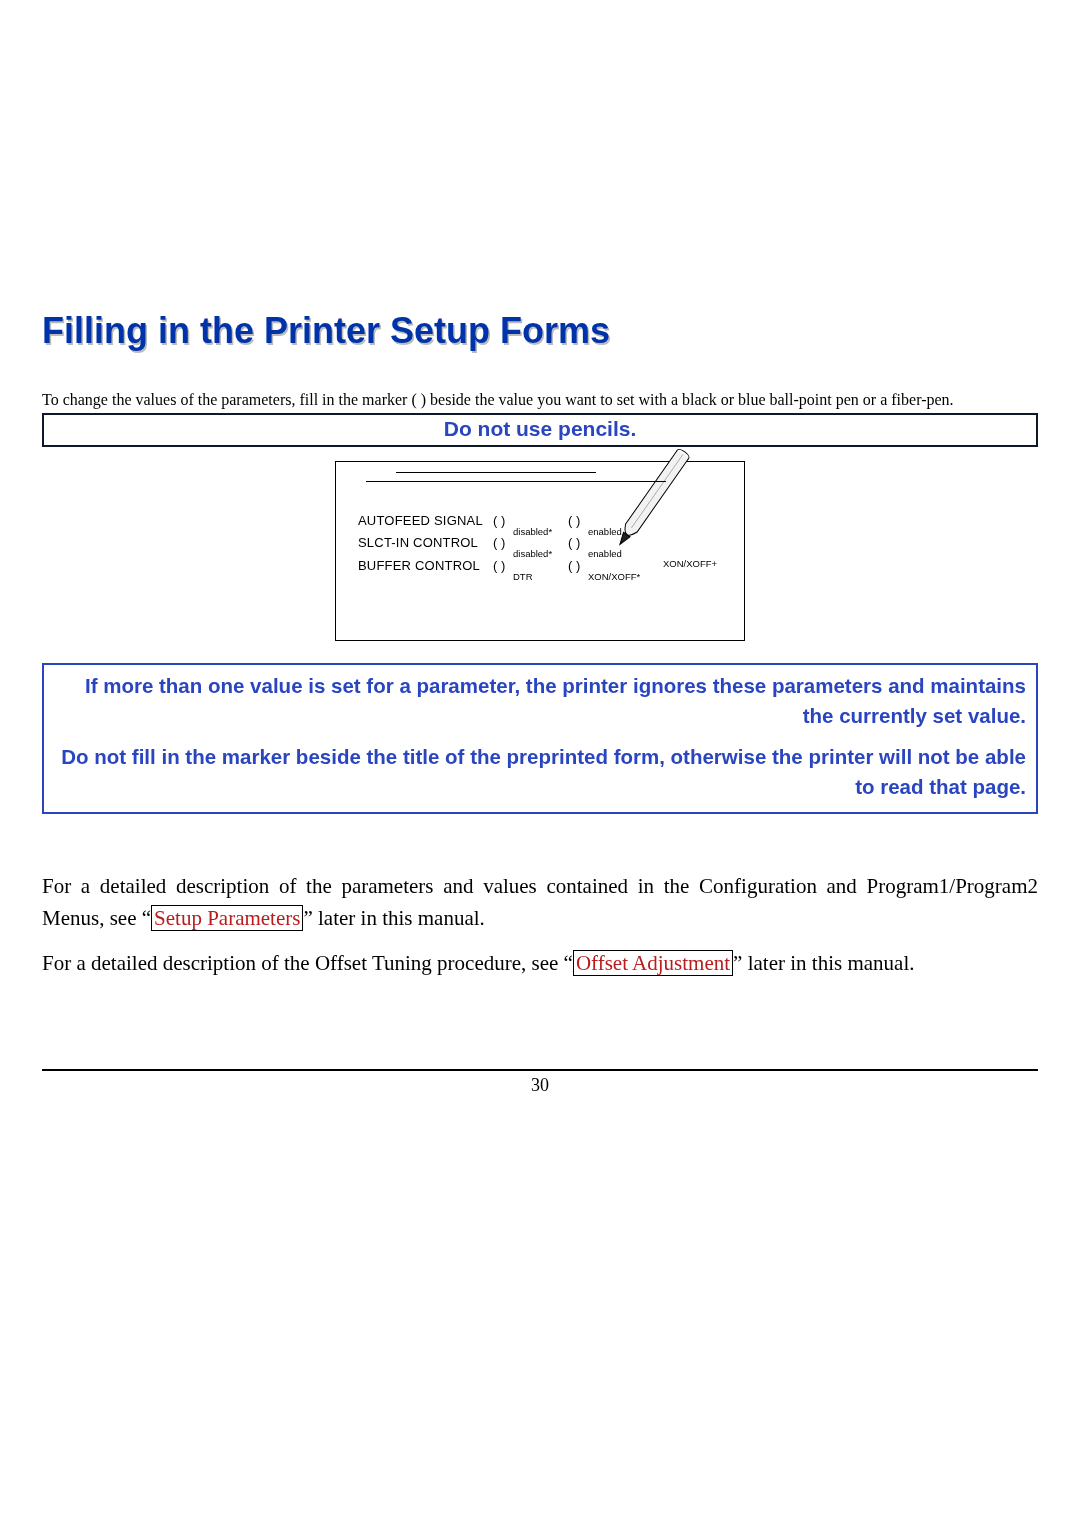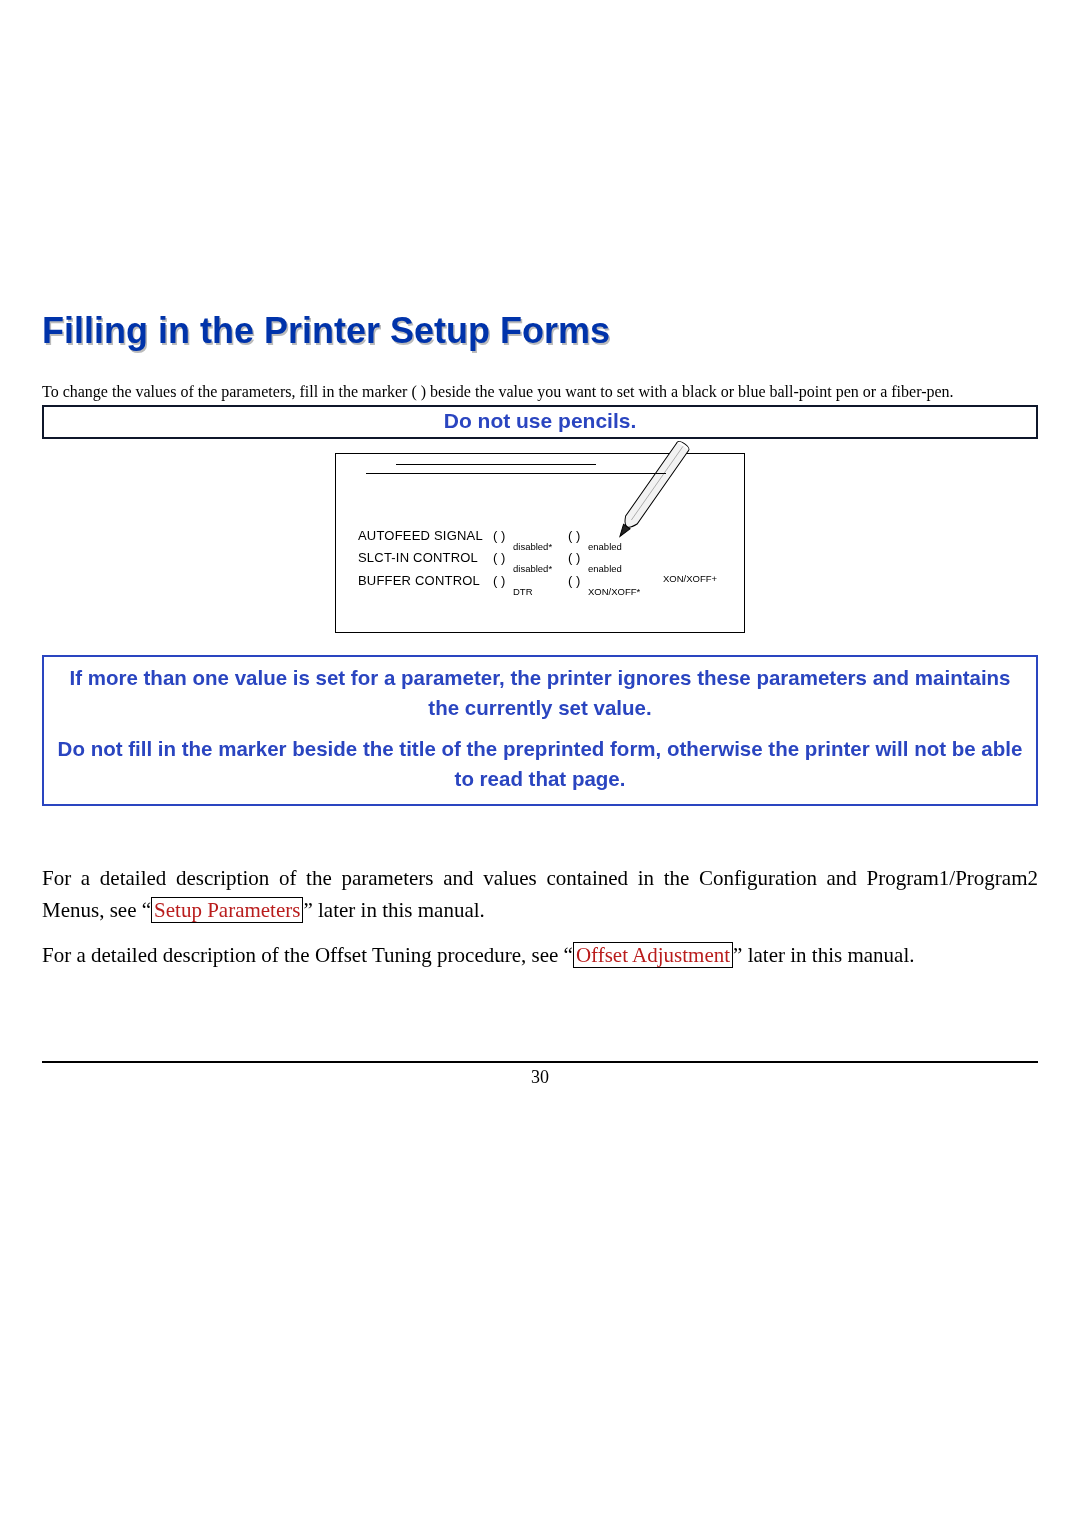--- a/index.html
+++ b/index.html
@@ -11,21 +11,21 @@
     color: #000;
     padding: 310px 42px 0 42px;
     position: relative;
   }
   .heading {
     font-family: Arial, Helvetica, sans-serif;
     font-size: 36px;
     font-weight: bold;
     color: #0033aa;
     text-shadow: 1.5px 1.5px 0 #bbb;
-    margin-bottom: 28px;
+    margin-bottom: 36px;
   }
   .intro {
     font-size: 16px;
     line-height: 1.55;
     text-align: justify;
   }
   .callout1 {
     border: 2px solid #0f172a;
     padding: 2px 0 4px 0;
     text-align: center;
@@ -47,41 +47,41 @@
     position: relative;
     font-family: Arial, Helvetica, sans-serif;
     padding: 18px 16px 12px 16px;
     overflow: visible;
   }
   .d-lines { position: absolute; left: 60px; top: 10px; }
   .d-lines .l1 { width: 200px; height: 1px; background: #000; }
   .d-lines .l2 { width: 300px; height: 1px; background: #000; margin-top: 8px; margin-left: -30px;}
   .diagram-grid {
     position: absolute;
-    top: 75px;
+    top: 52px;
     left: 22px;
     right: 14px;
     font-size: 13px;
     line-height: 1;
   }
   .diagram-row { display: flex; }
   .diagram-row .lbl { width: 135px; font-size: 13px; letter-spacing: 0.2px; }
   .diagram-row .col { width: 75px; }
   .diagram-row .sub { font-size: 9.5px; margin-left: 20px; }
   .pen {
     position: absolute;
     top: -22px;
     right: 30px;
     width: 140px;
     height: 140px;
   }
   .callout2 {
     border: 2px solid #2a45c0;
     padding: 6px 10px 10px 10px;
-    text-align: center;
+    text-align: right;
     font-family: Arial, Helvetica, sans-serif;
     font-size: 20.5px;
     font-weight: bold;
     color: #2a45c0;
     line-height: 1.45;
     margin-bottom: 56px;
   }
   .callout2 .gap { height: 12px; }
   .para {
     font-size: 21px;

